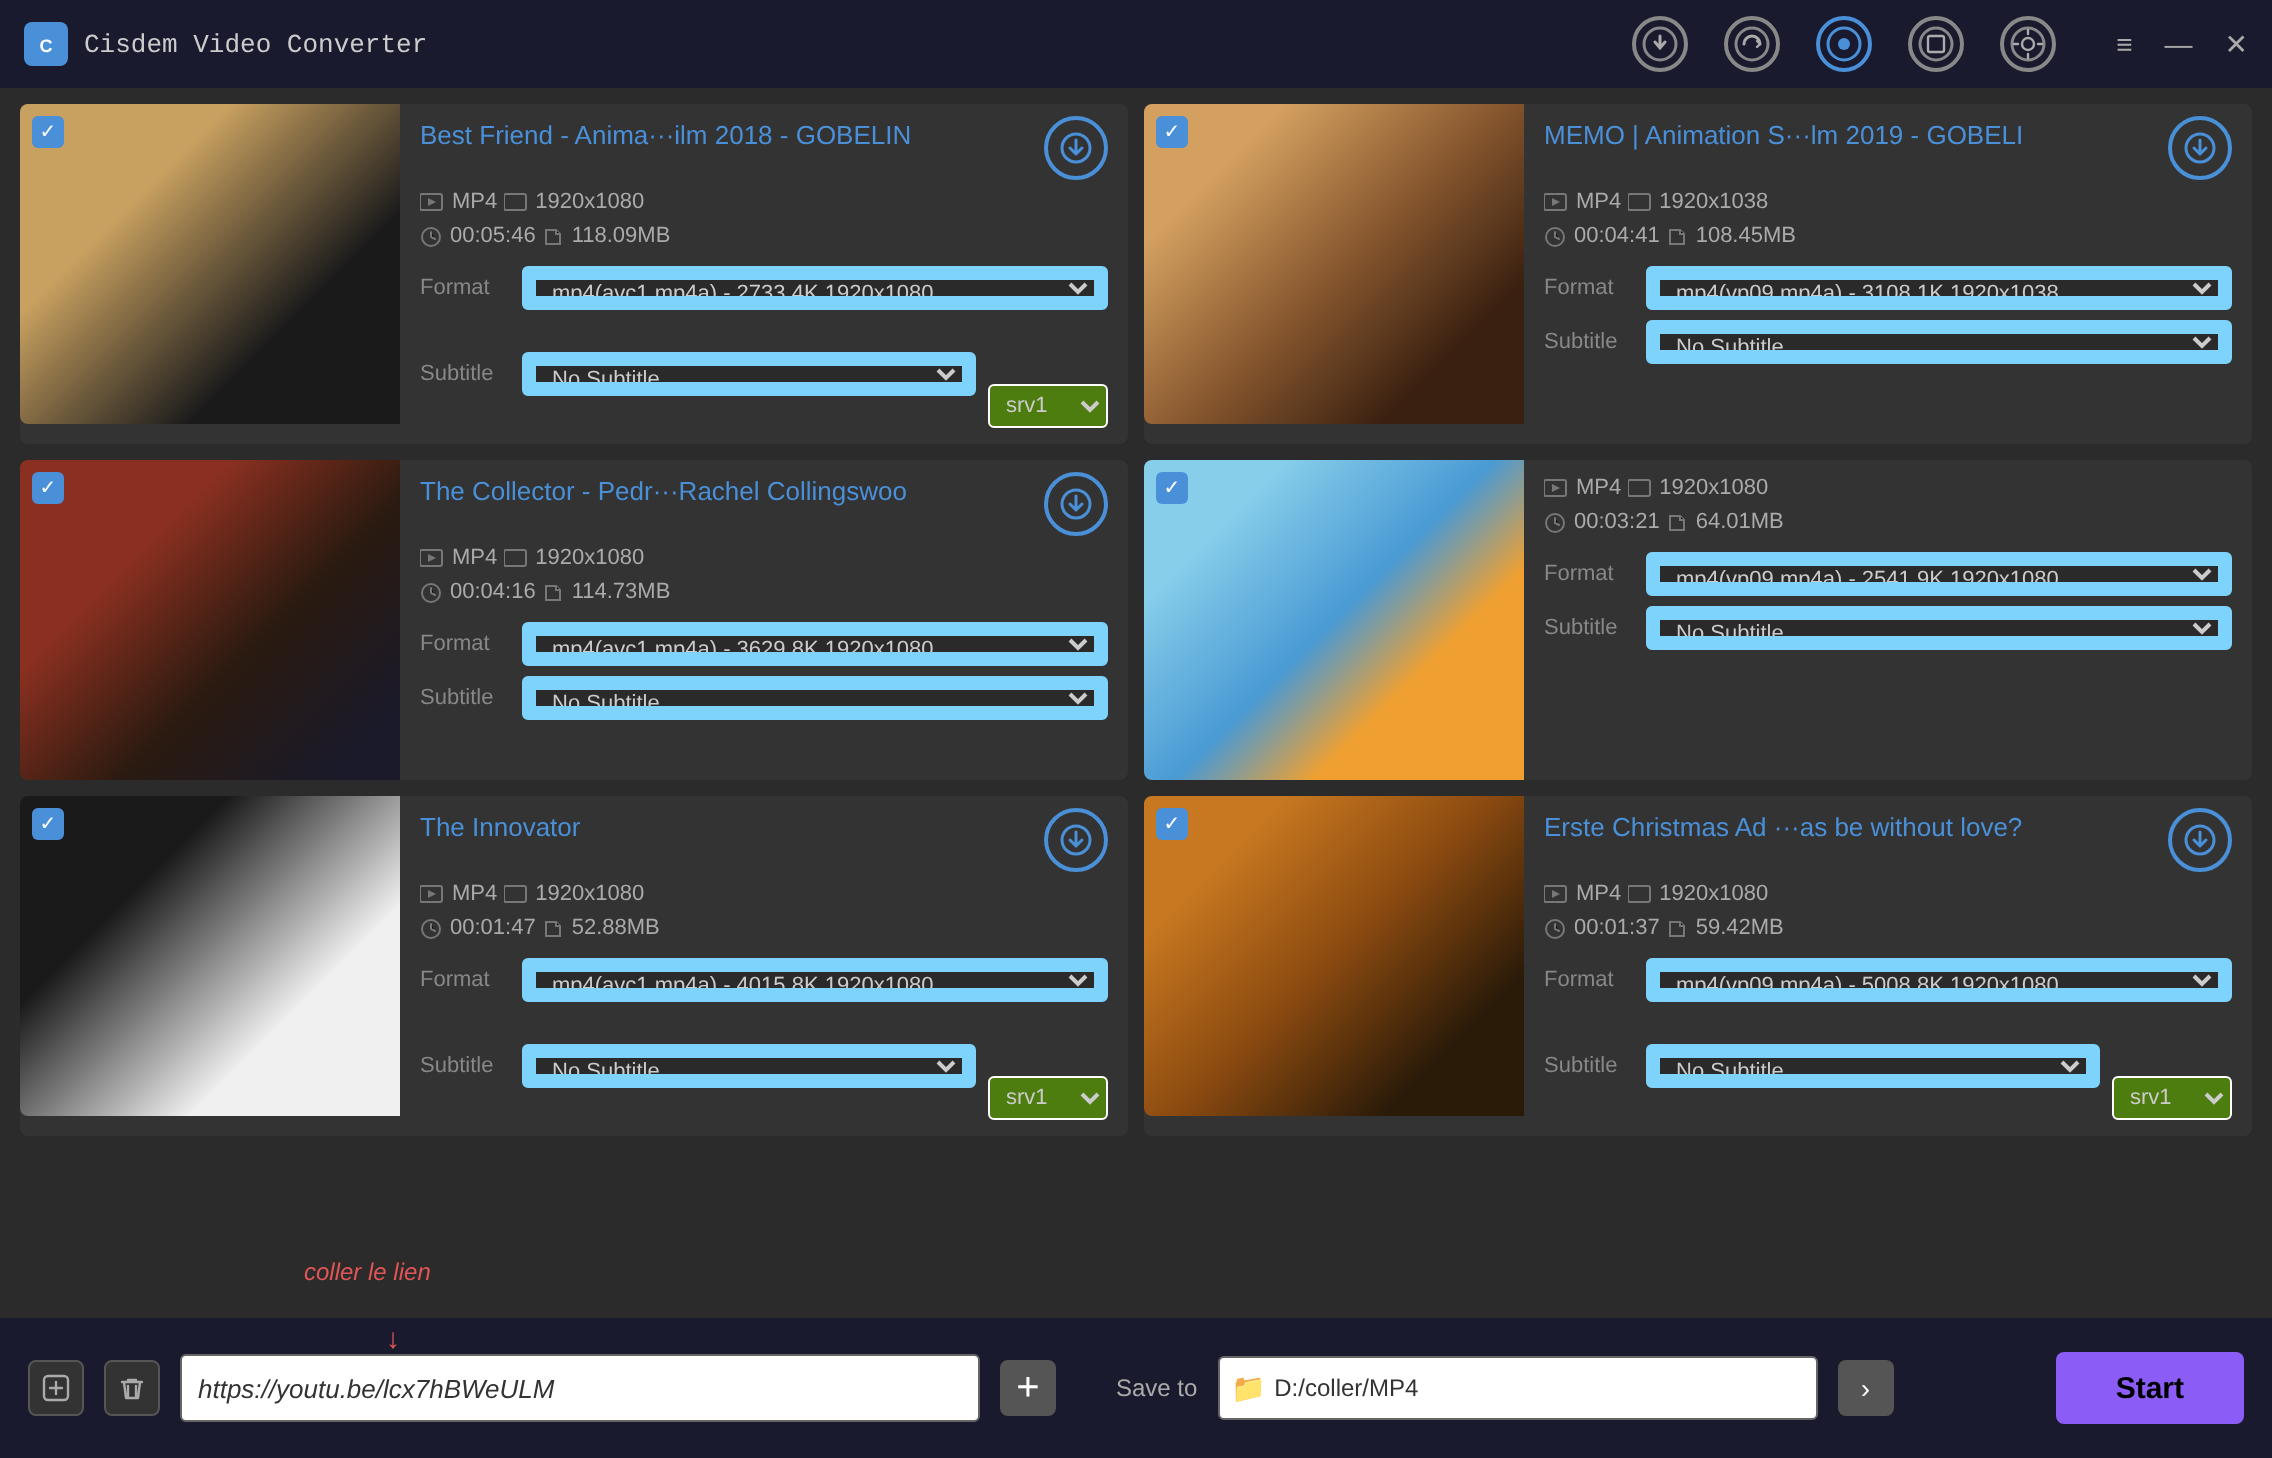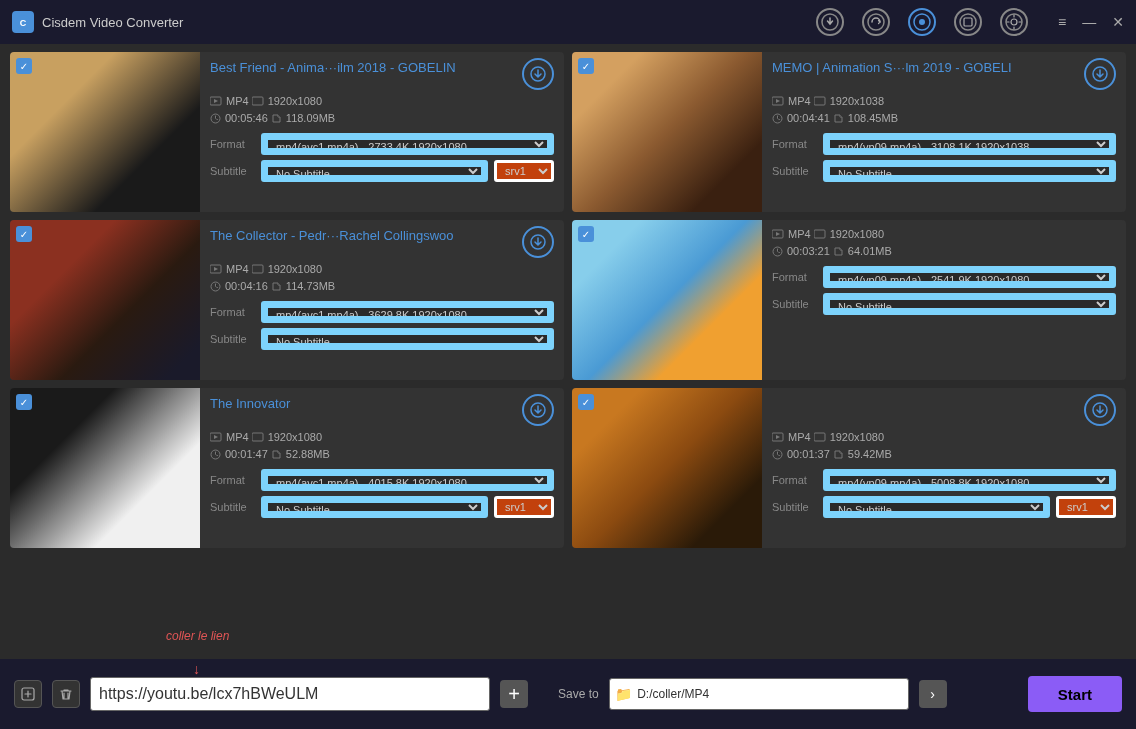--- a/index.html
+++ b/index.html
@@ -33,20 +33,21 @@
       align-items: center;
       justify-content: center;
       font-size: 12px;
       color: white;
       flex-shrink: 0;
     }
     #titlebar .app-title {
       font-size: 13px;
       color: #ccc;
       margin-right: auto;
+      font-family: Liberation Mono, monospace;
     }
     #titlebar .nav-icons {
       display: flex;
       gap: 18px;
       margin-right: 30px;
     }
     #titlebar .nav-icon {
       width: 28px;
       height: 28px;
       border-radius: 50%;
@@ -167,27 +168,28 @@
       border: 7px solid #7dd3fc;
       border-radius: 3px;
       color: #ccc;
       font-size: 11px;
       padding: 0 4px;
       cursor: pointer;
     }
     .field-select-sm {
       width: 60px;
       height: 22px;
-      background: #c2410c;
-      border: 3px solid #ffffff;
+      background: #4d7c0f;
+      border: 1px solid #ffffff;
       border-radius: 3px;
       color: #ccc;
       font-size: 11px;
       padding: 0 4px;
       cursor: pointer;
+      margin-top: 32px;
     }
     .download-btn {
       position: relative;
       width: 32px;
       height: 32px;
       border-radius: 50%;
       border: 2px solid #4a90d9;
       background: transparent;
       cursor: pointer;
       display: flex;
@@ -231,22 +233,23 @@
       font-size: 16px;
     }
     .url-input {
       flex: 1;
       max-width: 400px;
       height: 32px;
       background: #fff;
       border: 1px solid #666;
       border-radius: 3px;
       color: #333;
-      font-size: 16px;
+      font-size: 13px;
       padding: 16px 8px;
+      font-style: italic;
     }
     .add-url-btn {
       width: 28px;
       height: 28px;
       background: #555;
       border: none;
       border-radius: 4px;
       color: #fff;
       font-size: 20px;
       cursor: pointer;
@@ -302,21 +305,21 @@
       color: #000000;
       font-size: 15px;
       font-weight: 600;
       cursor: pointer;
     }
 
     
     .tooltip-annotation {
       position: absolute;
       top: -30px;
-      left: 166px;
+      left: 152px;
       color: #e05555;
       font-size: 12px;
       font-style: italic;
     }
     .tooltip-arrow {
       position: absolute;
       top: 2px;
       left: 193px;
       color: #e05555;
       font-size: 14px;
@@ -687,20 +690,21 @@
         </div>
       </div>
     </div>
   </div>
     <div class="video-card">
     <div class="video-thumb thumb-6">
       <div class="checkbox">✓</div>
     </div>
     <div class="video-info">
       <div class="title-row">
+        <span class="video-title">Erste Christmas Ad ···as be without love?</span>
         <button class="download-btn">
           <svg width="16" height="16" viewBox="0 0 16 16" fill="none">
               <circle cx="8" cy="8" r="7" stroke="#4a90d9" stroke-width="1.5"></circle>
               <path d="M8 4v6M5 8l3 3 3-3" stroke="#4a90d9" stroke-width="1.5" stroke-linecap="round" stroke-linejoin="round"></path>
             </svg>
         </button>
       </div>
       <div class="video-meta">
         <span>
           <svg width="12" height="10" viewBox="0 0 12 10">

